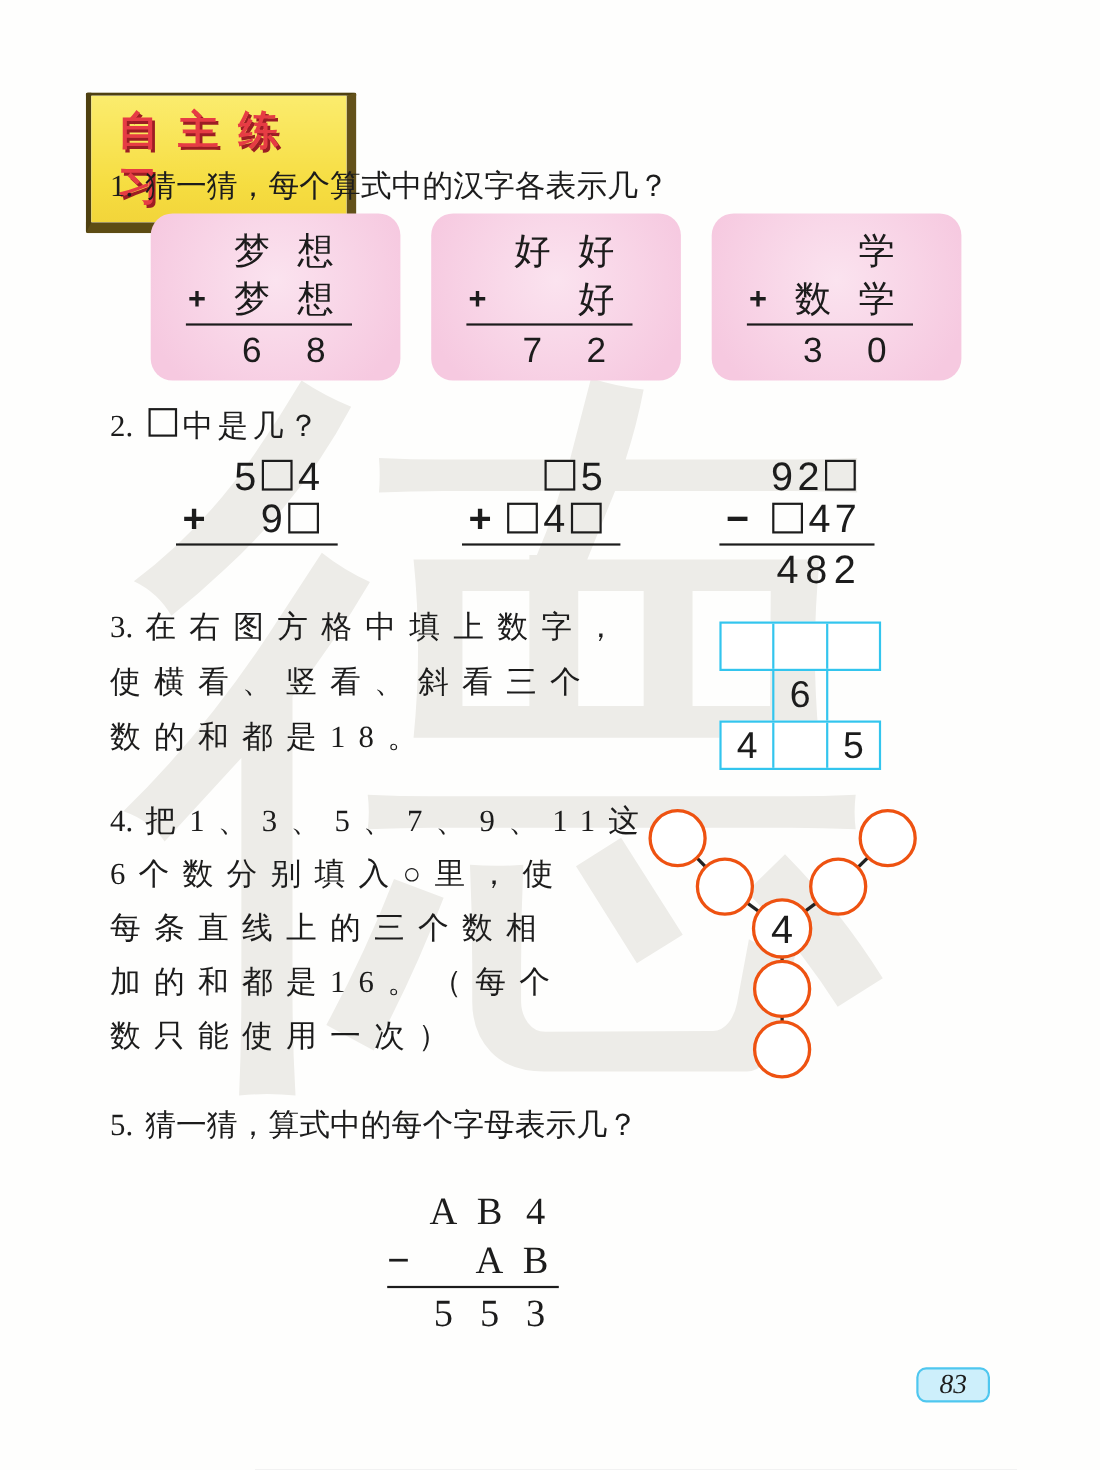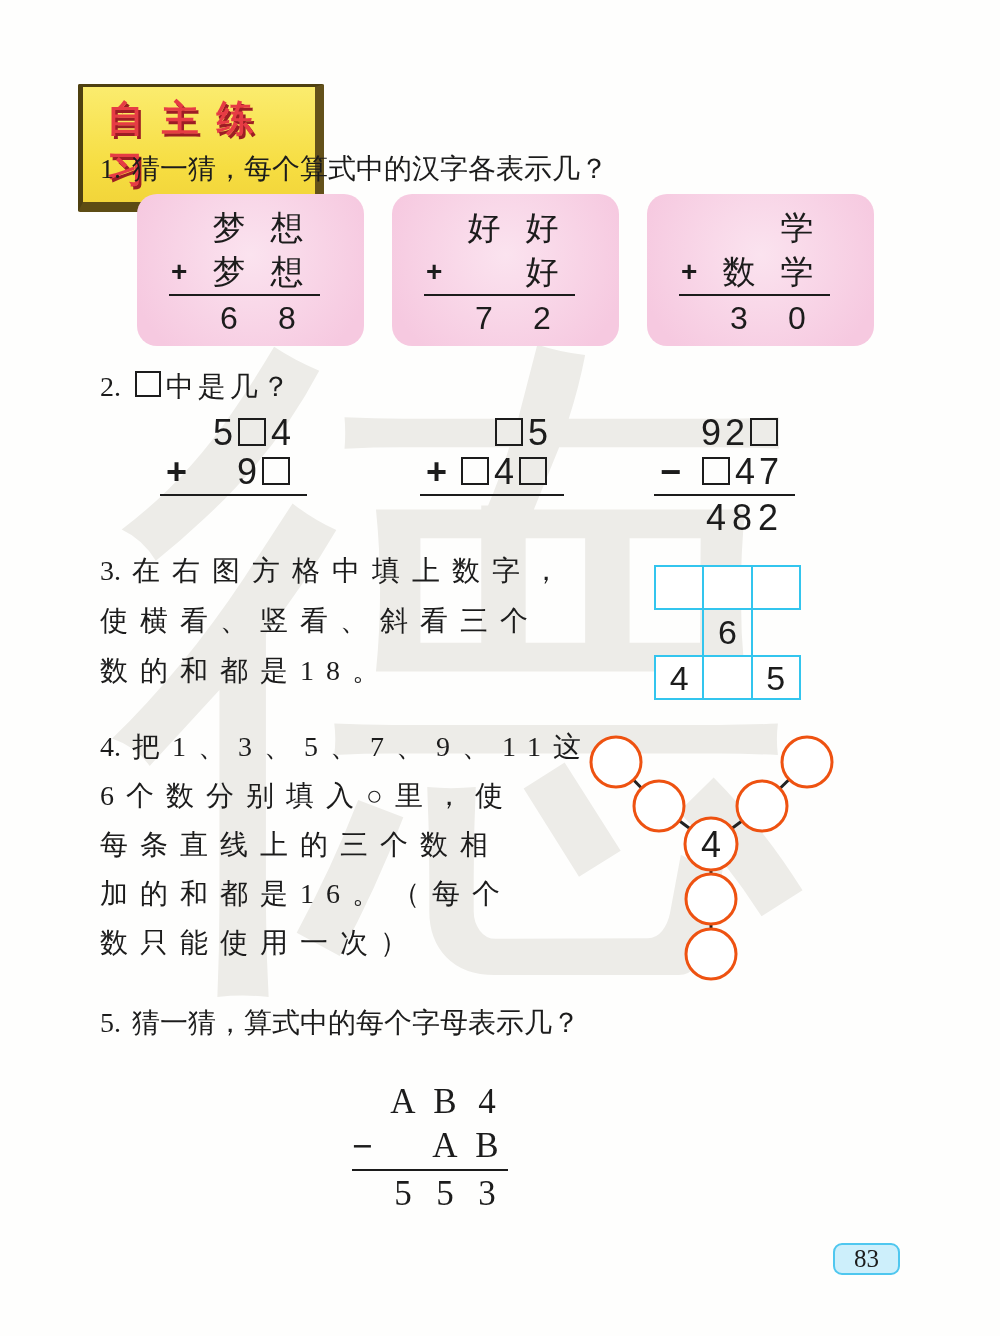--- a/index.html
+++ b/index.html
@@ -105,21 +105,21 @@
   }
   .arow{position:relative;display:flex;justify-content:flex-end;height:44px;align-items:center;}
   .acell{width:42px;text-align:center;}
   .aop{position:absolute;left:2px;font-family:"Liberation Sans","DejaVu Sans",sans-serif;}
   .arule{border-top:2.5px solid #1c1c1c;margin:1px 0 1px 2px;}
   
   .badge{
     position:absolute;left:833px;top:1243px;width:63px;height:28px;
     background:#cdeffb;border:2.5px solid #4fc7ef;border-radius:9px;
     display:flex;align-items:center;justify-content:center;
-    font-size:25px;font-family:"Liberation Serif","DejaVu Serif",serif;
+    font-size:25px;font-family:"Liberation Serif","DejaVu Serif",serif;font-style:italic;
   }
 </style>
 </head>
 <body>
 
 <div class="page">
 
   <div class="watermark">德</div>
 
   <div class="layer">

